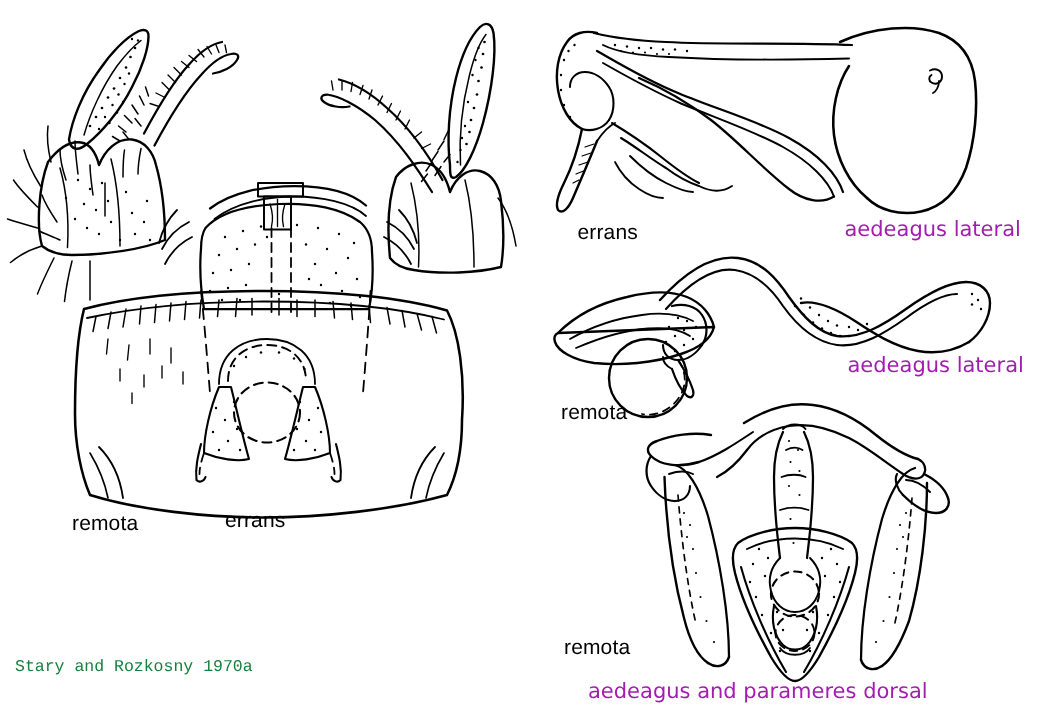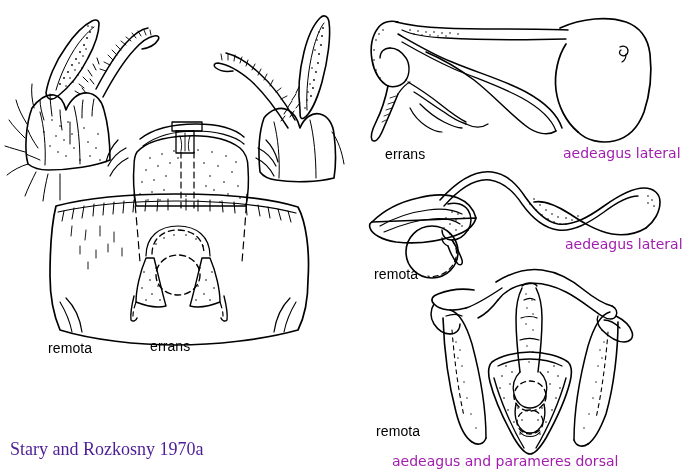--- a/index.html
+++ b/index.html
@@ -25,24 +25,24 @@
     position: absolute;
     font-family: Liberation Sans, sans-serif;
     font-size: 14px;
     line-height: 1;
     color: #000000;
     white-space: nowrap;
     letter-spacing: 0.1px;
   }
   .citation {
     position: absolute;
-    font-family: Liberation Serif, serif;
-    font-size: 18px;
+    font-family: Liberation Mono, monospace;
+    font-size: 11px;
     line-height: 1;
-    color: #4c1d95;
+    color: #15803d;
     white-space: nowrap;
   }
   .figure-caption {
     position: absolute;
     font-family: "DejaVu Sans", sans-serif;
     font-size: 14px;
     line-height: 1;
     color: #a21caf;
     white-space: nowrap;
   }

